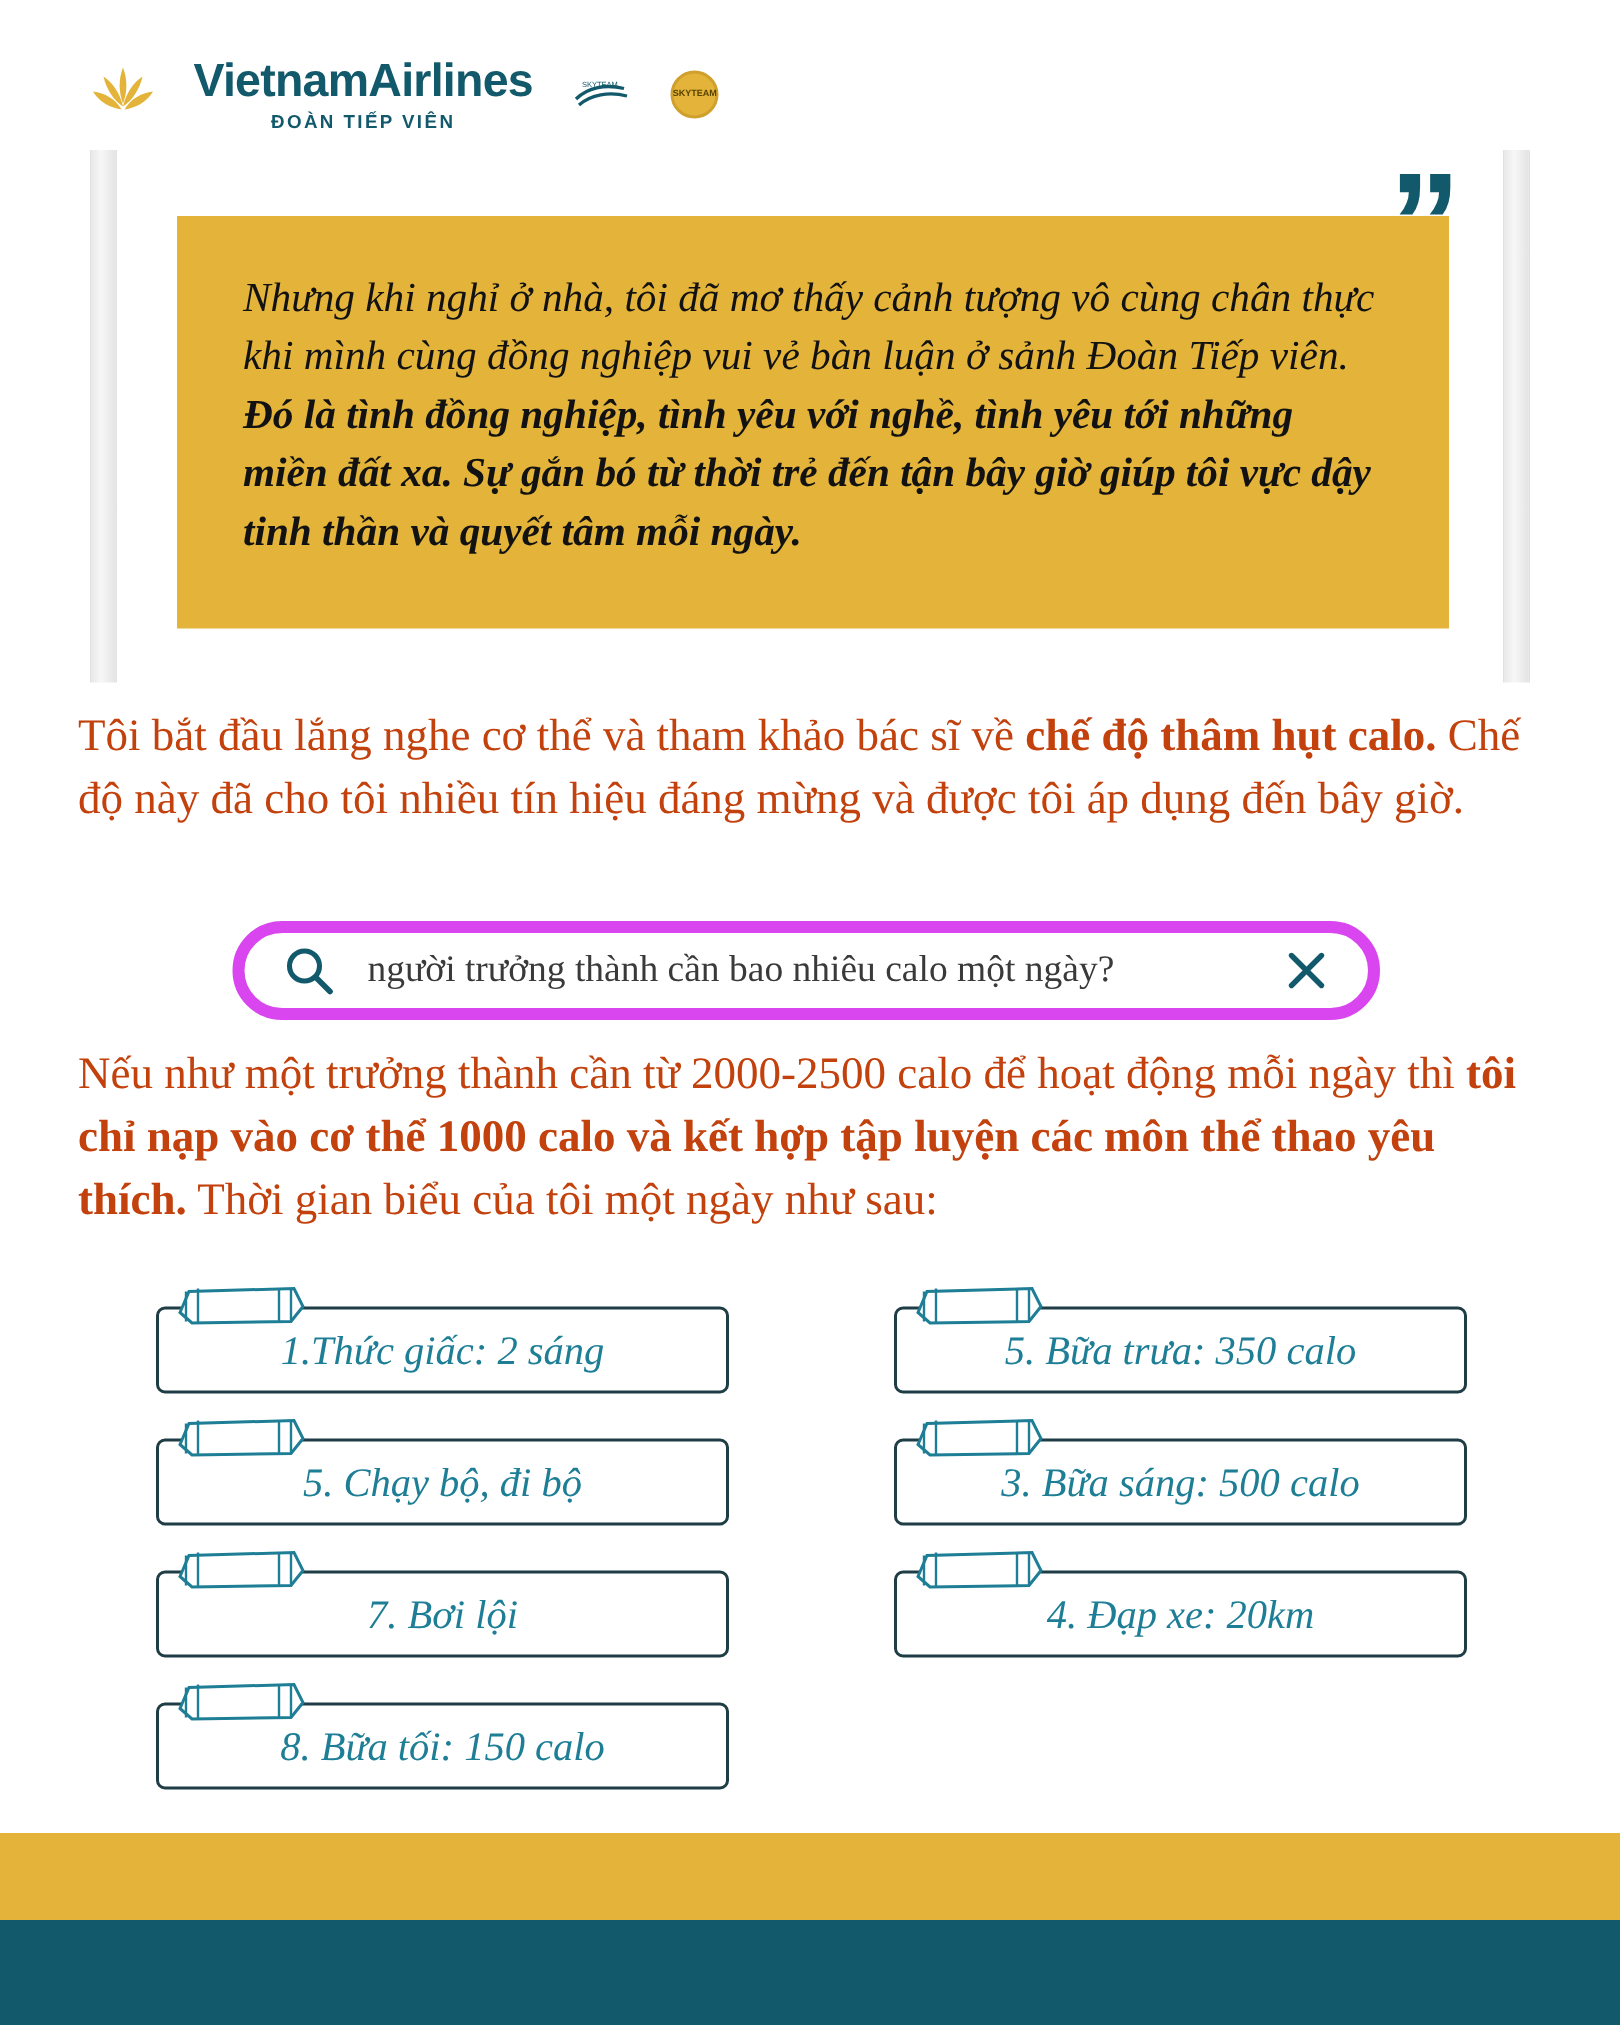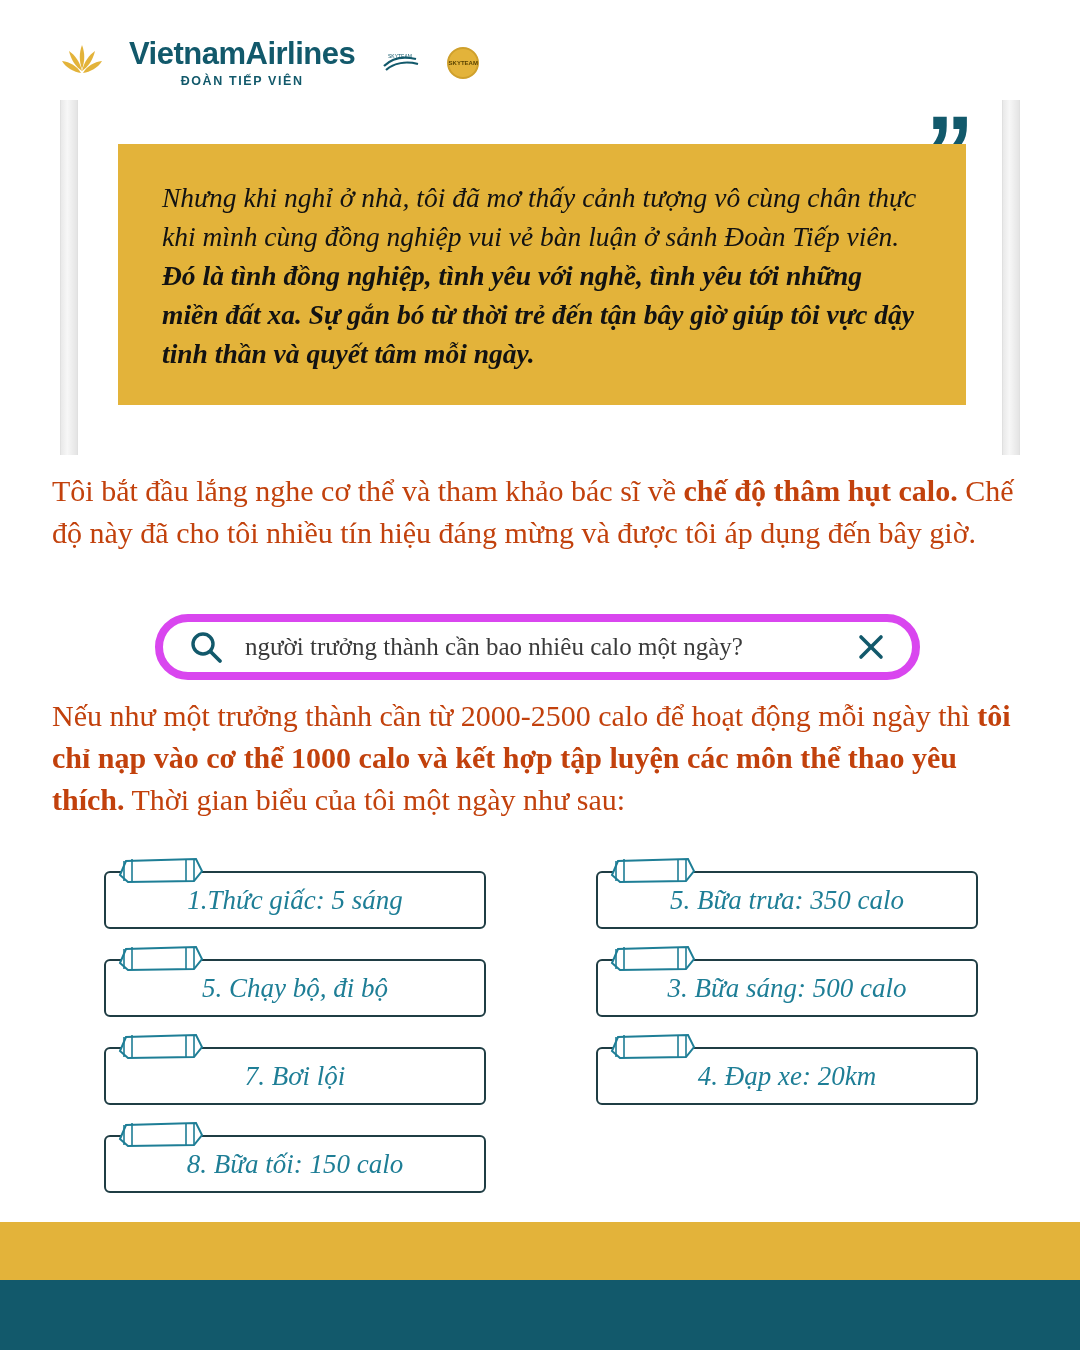--- a/index.html
+++ b/index.html
@@ -92,21 +92,21 @@
     font-weight: bold;
     letter-spacing: -2px;
   }
 
   .quote-box {
     position: absolute;
     left: 58px;
     top: 44px;
     width: 848px;
     background: #e3b33a;
-    padding: 34px 44px 32px 44px;
+    padding: 34px 44px 46px 44px;
   }
   .quote-text {
     font-family: "Liberation Serif", serif;
     font-style: italic;
     font-size: 27.5px;
     line-height: 1.42;
     color: #121212;
   }
   .quote-text b { font-weight: bold; }
 
@@ -265,21 +265,21 @@
 </div>
 
 <div class="chips">
 
   <div class="chip-wrap">
     <svg class="tape" viewBox="0 0 88 30">
       <path d="M4 20 L10 6 L80 4 L86 16 L78 26 L12 27 Z" fill="#ffffff" stroke="#1e7e96" stroke-width="2"></path>
       <path d="M8 6 L8 26 M16 4 L16 27 M70 4 L70 26 M78 4 L78 26" stroke="#1e7e96" stroke-width="1.6"></path>
     </svg>
     <div class="chip">
-      <span>1.Thức giấc: 5 sáng</span>
+      <span>1.Thức giấc: 2 sáng</span>
     </div>
   </div>
 
   <div class="chip-wrap">
     <svg class="tape" viewBox="0 0 88 30">
       <path d="M4 20 L10 6 L80 4 L86 16 L78 26 L12 27 Z" fill="#ffffff" stroke="#1e7e96" stroke-width="2"></path>
       <path d="M8 6 L8 26 M16 4 L16 27 M70 4 L70 26 M78 4 L78 26" stroke="#1e7e96" stroke-width="1.6"></path>
     </svg>
     <div class="chip">
       <span>5. Bữa trưa: 350  calo</span>

